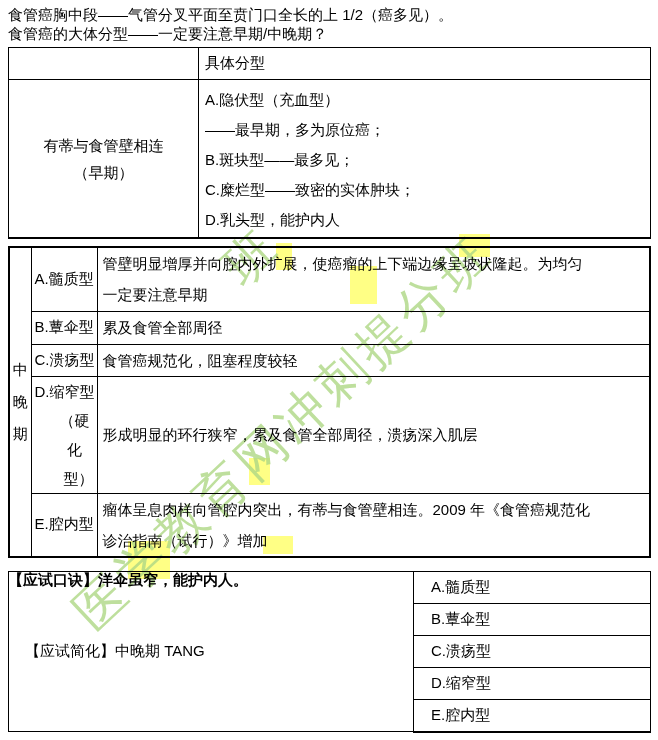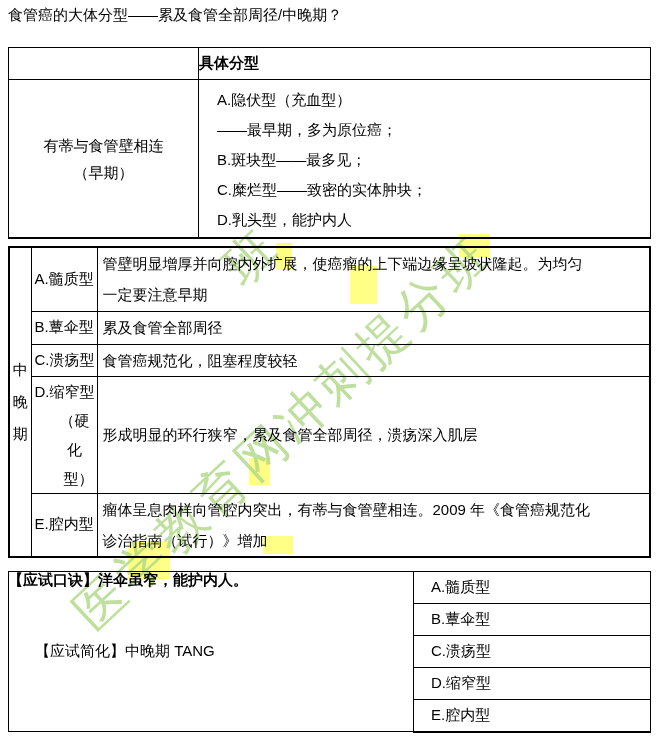--- a/index.html
+++ b/index.html
@@ -30,61 +30,62 @@
   
   .content-block{position:absolute;z-index:1;}
   .intro{left:8px;top:5px;line-height:19px;}
   table{border-collapse:collapse;table-layout:fixed;background:transparent;}
   td{padding:0;vertical-align:middle;}
   
   #t1{left:8px;top:47px;width:643px;}
   #t1 td{border:1px solid #000;}
   #t1 tr.last td{border-bottom:2px solid #000;}
   #t1 .head-row td{height:31px;}
-  #t1 .head-right{font-weight:bold;}
+  #t1 .head-right{padding-left:6px;}
   #t1 .label-cell{text-align:center;line-height:27px;}
-  #t1 .items-cell{vertical-align:top;padding:5px 4px 0 18px;height:152px;}
+  #t1 .items-cell{vertical-align:top;padding:5px 4px 0 6px;height:152px;}
   #t1 .tl{line-height:30px;height:30px;white-space:nowrap;overflow:hidden;}
   
   #t2{left:8px;top:246px;width:643px;border:2px solid #000;}
   #t2 td{border:1px solid #000;}
   #t2 .stage-cell{text-align:center;line-height:32px;}
   #t2 .type-cell{padding-left:3px;}
   #t2 .type-cell .ln2{margin-left:18px;text-align:center;}
   #t2 .type-cell .ln3{margin-left:29px;}
   #t2 .narrow-type{line-height:29px;}
   #t2 .desc-cell{padding-left:5px;line-height:31px;}
   
   .mnemonic{left:8px;top:571px;line-height:18px;font-weight:bold;}
   
   #t3{left:8px;top:571px;width:643px;}
   #t3 td{border:1px solid #000;}
   #t3 tr.last td{border-bottom:2px solid #000;}
   #t3 tr{height:32px;}
-  #t3 .left-cell{padding-left:26px;}
+  #t3 .left-cell{padding-left:16px;}
   #t3 .item-cell{padding-left:17px;}
 </style>
 </head>
 <body>
 
 <div class="page">
 
   <div class="wm-layer">
     <div class="hl hl1"></div>
     <div class="hl hl2"></div>
     <div class="hl hl3"></div>
     <div class="hl hl4"></div>
     <div class="hl hl5"></div>
     <div class="hl hl6"></div>
     <div class="watermark">医学教育网冲刺提分班</div>
     <div class="wm-frag">班</div>
   </div>
 
   <div class="content-block intro">
-    <div>食管癌的大体分型——累及食管全部周径/中晚期？</div>
+    <div>食管癌胸中段——气管分叉平面至贲门口全长的上 1/2（癌多见）。</div>
+    <div>食管癌的大体分型——一定要注意早期/中晚期？</div>
   </div>
 
   <table id="t1" class="content-block">
     <colgroup>
         <col style="width:190px">
         <col>
       </colgroup>
     <tbody>
         <tr class="head-row">
       <td></td>

